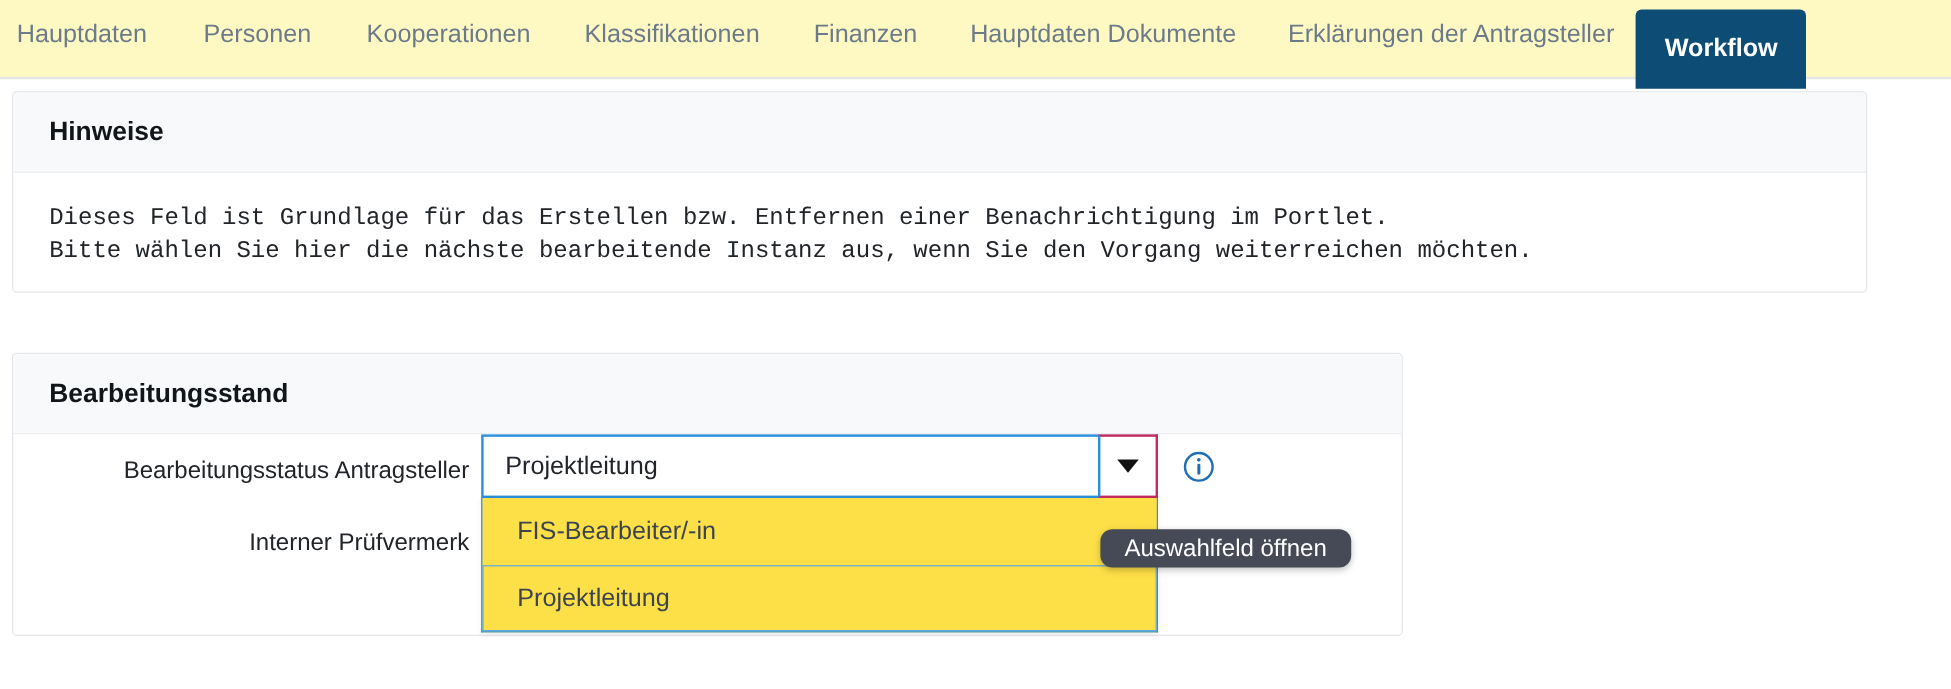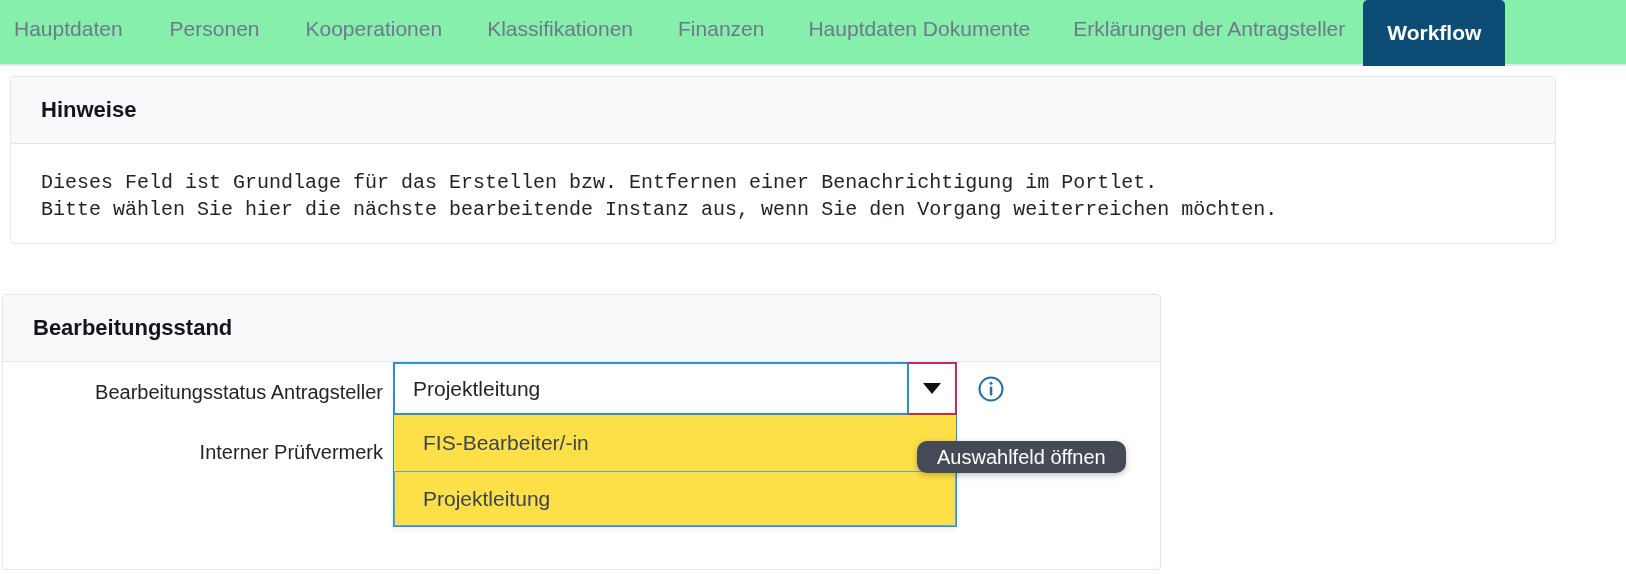--- a/index.html
+++ b/index.html
@@ -15,21 +15,21 @@
     overflow: hidden;
     position: relative;
   }
 
   
   .tabbar {
     position: relative;
     height: 66px;
     box-sizing: border-box;
     border-bottom: 2px solid #e3e6ea;
-    background: #86efac;
+    background: #fef9c3;
     display: flex;
     align-items: flex-start;
     padding-left: 0px;
   }
   .tab {
     font-size: 21px;
     color: #6c7a89;
     line-height: 1;
     padding: 18px 0 0 0;
     margin: 0 0 0 0;
@@ -39,21 +39,21 @@
     border: none;
     font-family: "Liberation Sans", sans-serif;
   }
   .tab.active {
     color: #ffffff;
     background: #0c4c75;
     border-radius: 5px 5px 0 0;
     padding: 18px 24px 20px 24px;
     font-weight: bold;
     font-size: 21px;
-    margin-top: 0;
+    margin-top: 8px;
     height: 66px;
     box-sizing: border-box;
     display: flex;
     align-items: center;
   }
 
   
   .panel {
     border: 1px solid #e3e6ea;
     border-radius: 4px;
@@ -87,24 +87,24 @@
     padding: 26px 30px 22px 30px;
     font-size: 20px;
     line-height: 1.32;
     color: #212529;
     white-space: pre-line;
     font-family: Liberation Mono, monospace;
   }
 
   #bearbeitungsstand-panel {
     position: absolute;
-    left: 2px;
+    left: 10px;
     top: 294px;
     width: 1159px;
-    height: 276px;
+    height: 236px;
   }
 
   
   .form-row {
     display: flex;
     align-items: flex-start;
     padding: 0;
   }
   #row-status {
     position: absolute;

